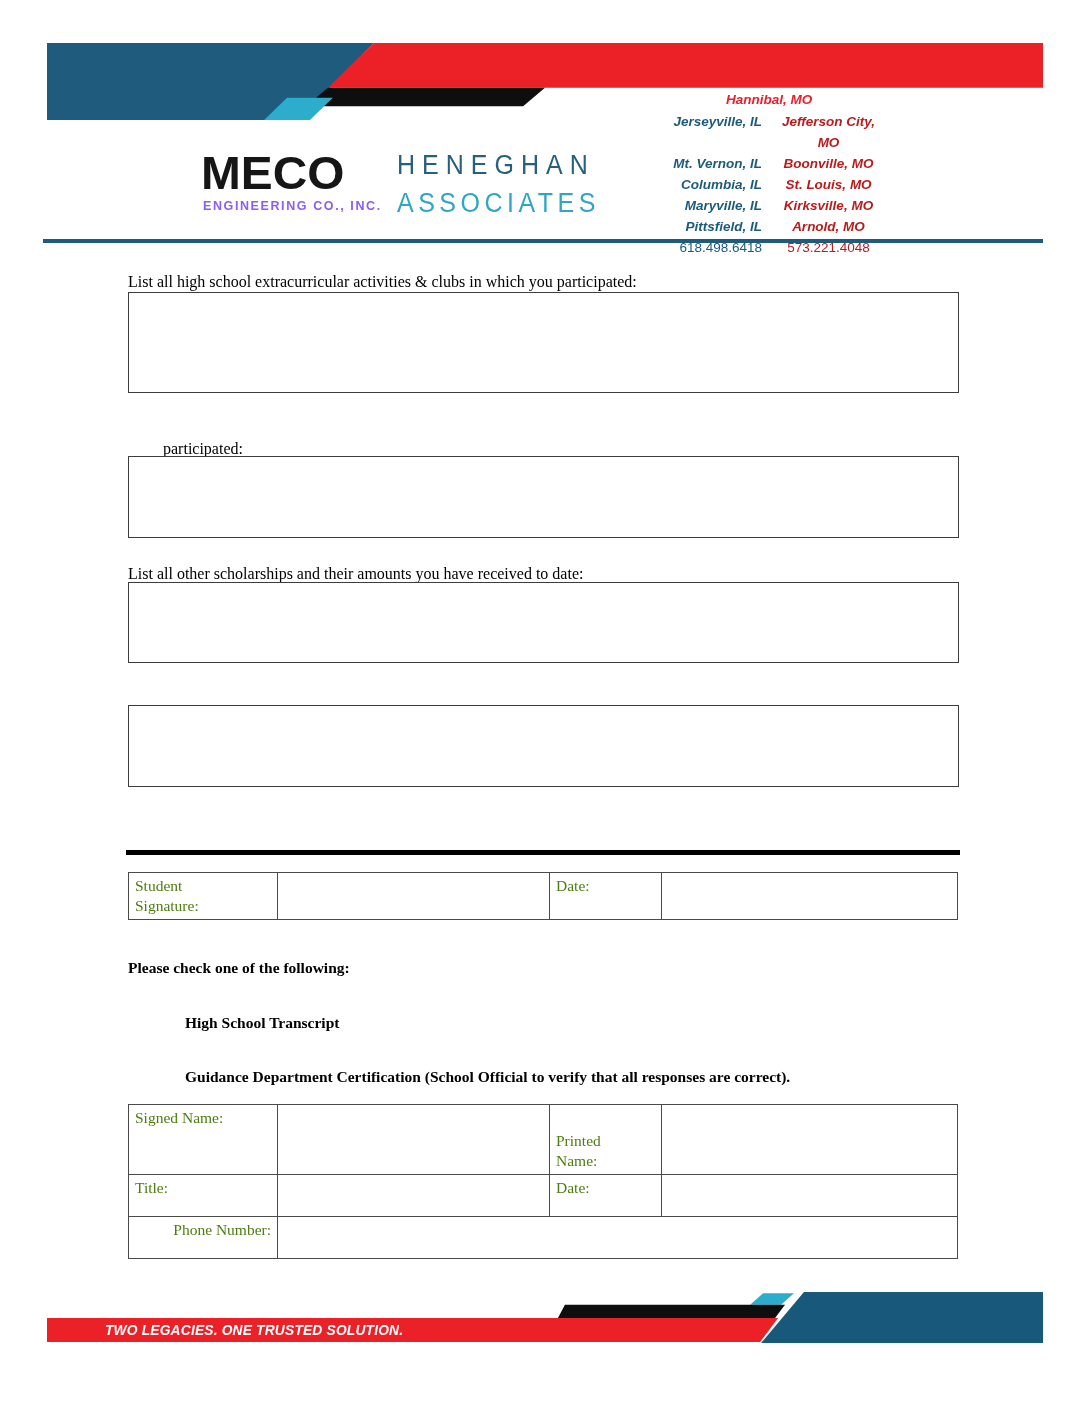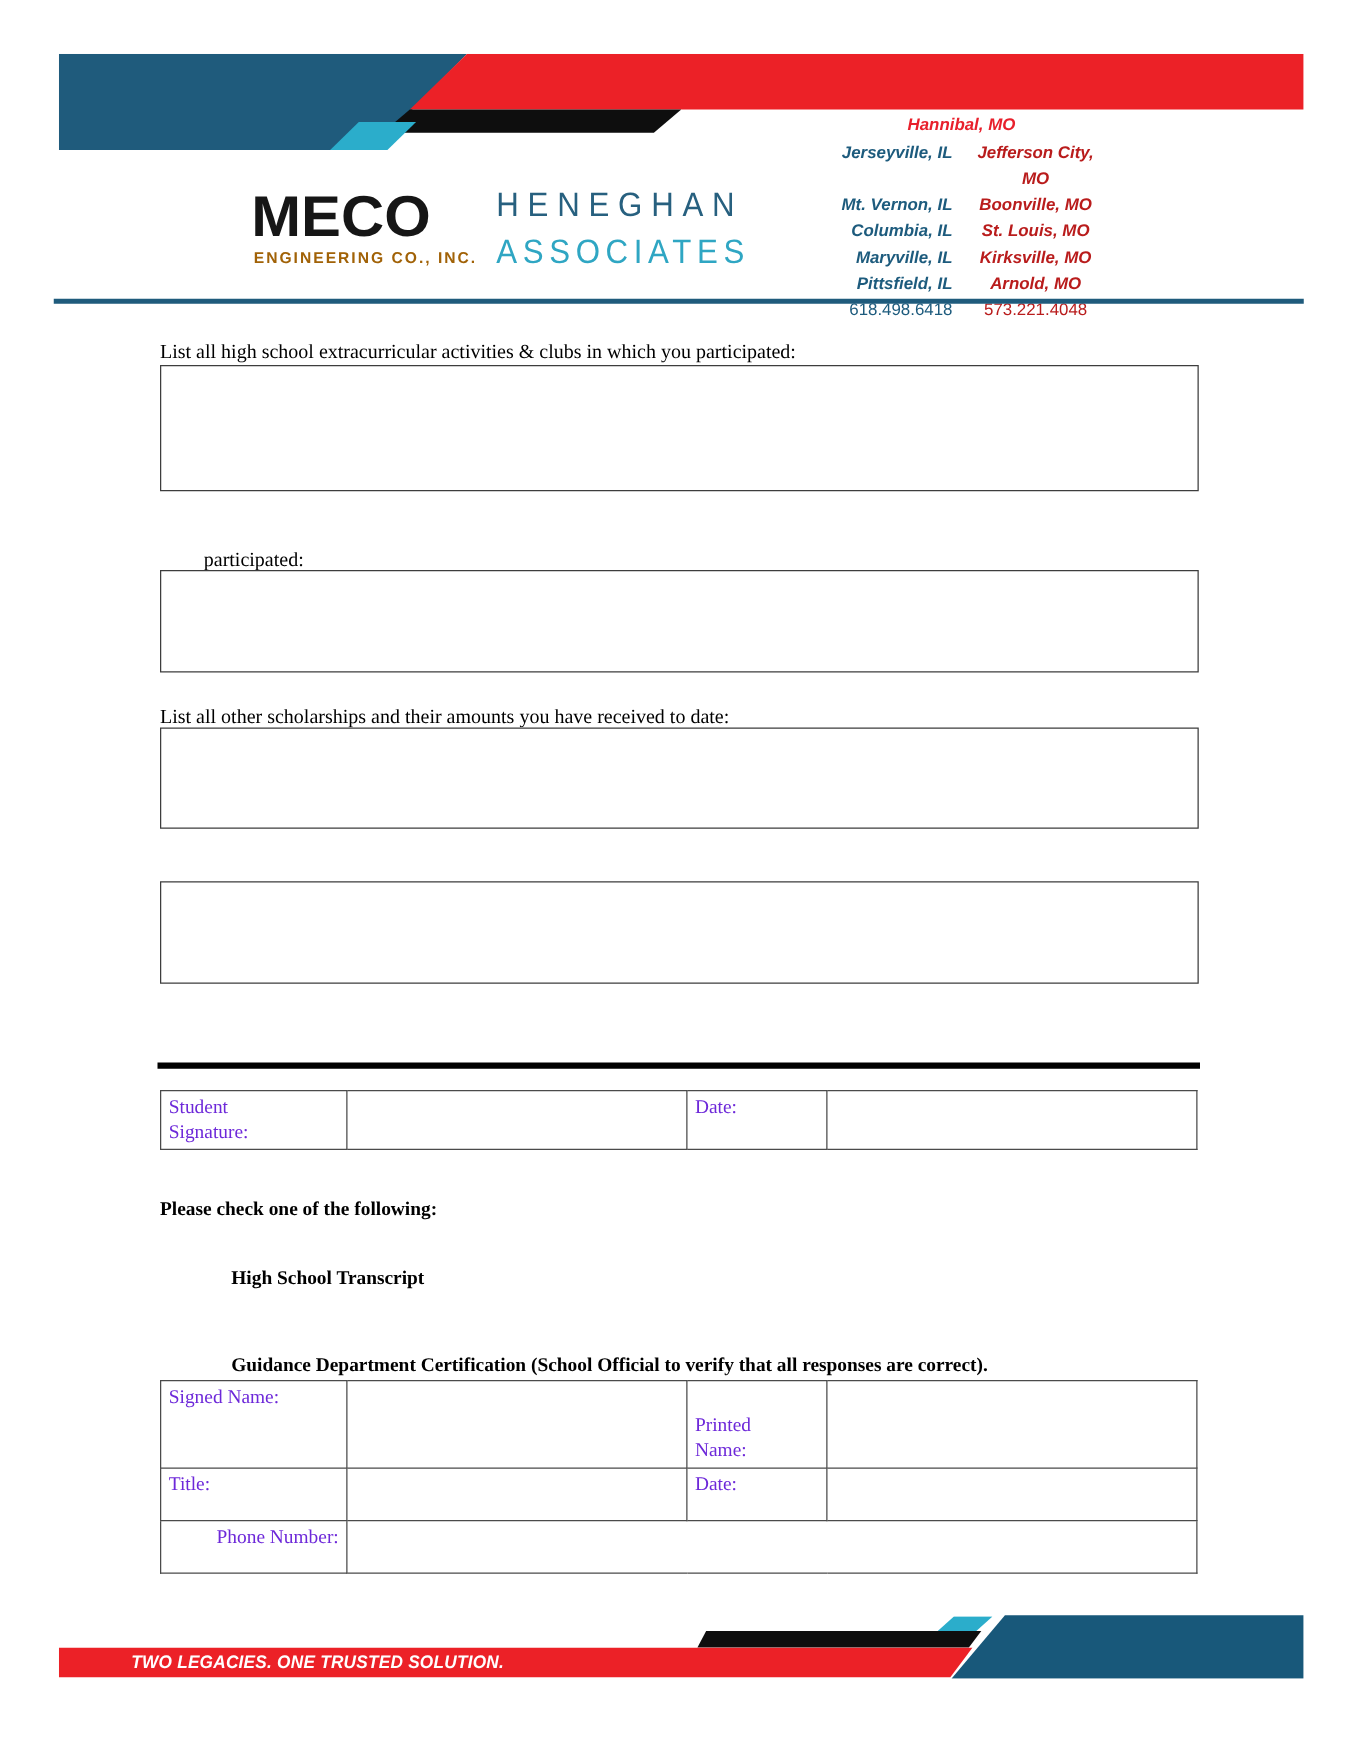--- a/index.html
+++ b/index.html
@@ -11,21 +11,21 @@
   .shape{position:absolute;inset:0;}
   .banner .teal {background:#1f5b7c;clip-path:polygon(0 0,32.8% 0,25.2% 100%,0 100%);}
   .banner .red  {background:#ec2127;clip-path:polygon(32.8% 0,100% 0,100% 58%,28.2% 58%);}
   .banner .blk  {background:#0e0e0e;clip-path:polygon(28.2% 58%,50% 58%,47.8% 82%,26% 82%);}
   .banner .cyan {background:#2badcb;clip-path:polygon(24.1% 71%,28.7% 71%,26.4% 100%,21.8% 100%);}
 
   
   .meco{position:absolute;left:201px;top:146px;font-family:"Liberation Sans",sans-serif;
         font-weight:700;font-size:46px;letter-spacing:0px;color:#161616;transform:scaleX(1.04);transform-origin:left top;}
   .meco-sub{position:absolute;left:203px;top:199px;font-family:"Liberation Sans",sans-serif;
-        font-weight:600;font-size:12.5px;letter-spacing:1.6px;color:#a16207;}
+        font-weight:600;font-size:12.5px;letter-spacing:1.6px;color:#8b5cf6;}
   .heneghan{position:absolute;left:397px;top:149px;font-family:"Liberation Sans",sans-serif;
         font-weight:500;font-size:25px;letter-spacing:7px;color:#27607f;transform:scaleY(1.08);transform-origin:left top;}
   .associates{position:absolute;left:397px;top:187px;font-family:"Liberation Sans",sans-serif;
         font-weight:500;font-size:25px;letter-spacing:4.5px;color:#2fa6c3;transform:scaleY(1.08);transform-origin:left top;}
 
   
   .loc-top{position:absolute;left:726px;top:92px;font-family:"Liberation Sans",sans-serif;
         font-style:italic;font-weight:700;font-size:13.5px;color:#e8202c;}
   .loc-grid{position:absolute;left:547px;top:111px;width:340px;display:grid;
         grid-template-columns:215px 1fr;column-gap:8px;font-family:"Liberation Sans",sans-serif;
@@ -35,21 +35,21 @@
   .loc-grid .phone{font-style:normal;font-weight:400;}
   .hdr-rule{position:absolute;left:43px;top:239px;width:1000px;height:4px;background:#1f5b7c;}
 
   
   .q-label{position:absolute;left:128px;width:848px;font-size:16px;line-height:21px;color:#000;}
   .hang{padding-left:35px;text-indent:-35px;}
   .q-box{position:absolute;left:128px;width:829px;border:1.5px solid #3d3d3d;background:#fff;}
   .divider{position:absolute;left:126px;top:850px;width:834px;height:4.5px;background:#000;}
 
   table.grid{position:absolute;left:128px;border-collapse:collapse;table-layout:fixed;
-        font-size:15.5px;line-height:20px;color:#6d28d9;}
+        font-size:15.5px;line-height:20px;color:#4d7c0f;}
   table.grid td{border:1.5px solid #4a4a4a;vertical-align:top;padding:3px 6px;}
   .wrap-narrow{display:inline-block;width:90px;}
   .wrap-xnarrow{display:inline-block;width:70px;margin-top:23px;}
 
   .bold-line{position:absolute;font-weight:700;font-size:15.5px;color:#000;}
 
   
   .footer{position:absolute;left:47px;top:1290px;width:996px;height:53px;}
   .footer .teal {background:#18587a;clip-path:polygon(76% 4%,100% 4%,100% 100%,71.7% 100%);}
   .footer .cyan {background:#2badcb;clip-path:polygon(71.9% 6%,75% 6%,73.7% 28%,70.6% 28%);}
@@ -123,21 +123,21 @@
       </td>
       <td></td>
       <td>Date:</td>
       <td></td>
     </tr>
   </tbody>
     </table>
 
   <div class="bold-line" style="left:128px;top:959px;">Please check one of the following:</div>
   <div class="bold-line" style="left:185px;top:1014px;">High School Transcript</div>
-  <div class="bold-line" style="left:185px;top:1068px;margin-top:16px;">Guidance Department Certification (School Official to verify that all responses are correct).</div>
+  <div class="bold-line" style="left:185px;top:1068px;">Guidance Department Certification (School Official to verify that all responses are correct).</div>
 
   <table class="grid" style="top:1104px;width:830px;">
     <colgroup>
         <col style="width:149px">
         <col style="width:272px">
         <col style="width:112px">
         <col>
       </colgroup>
     <tbody>
         <tr style="height:43px;">

